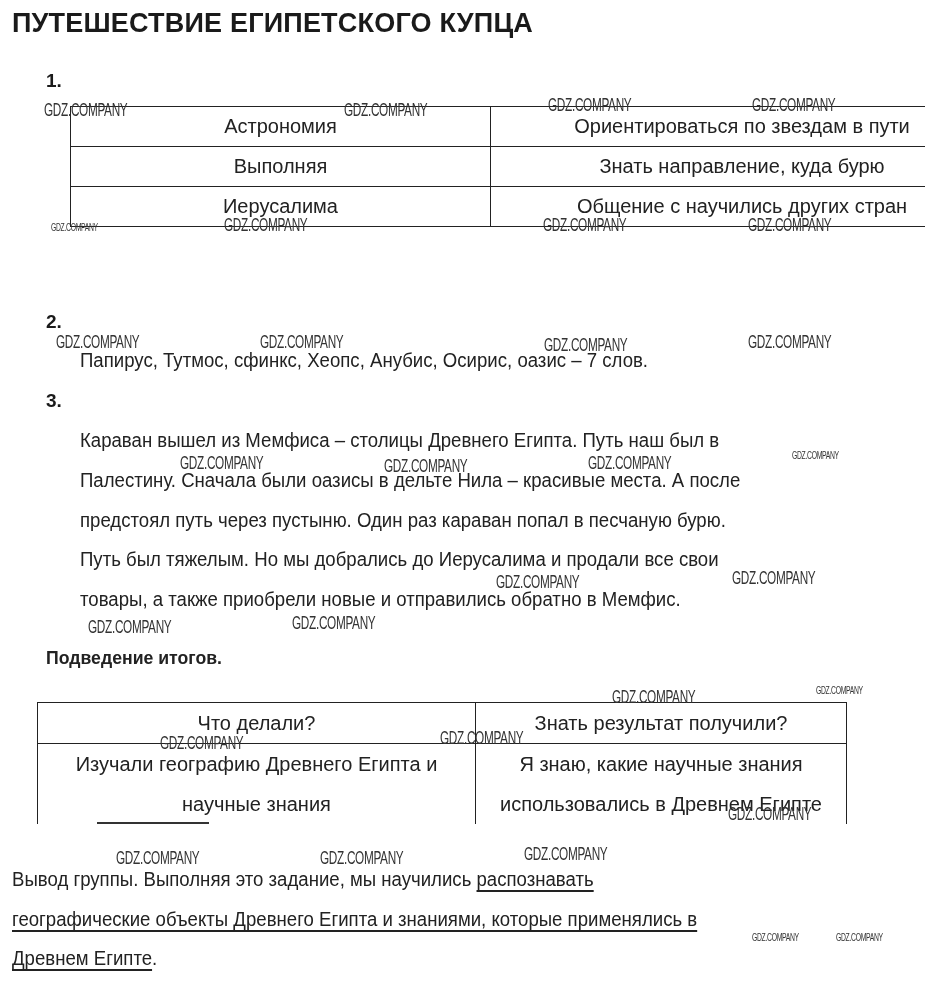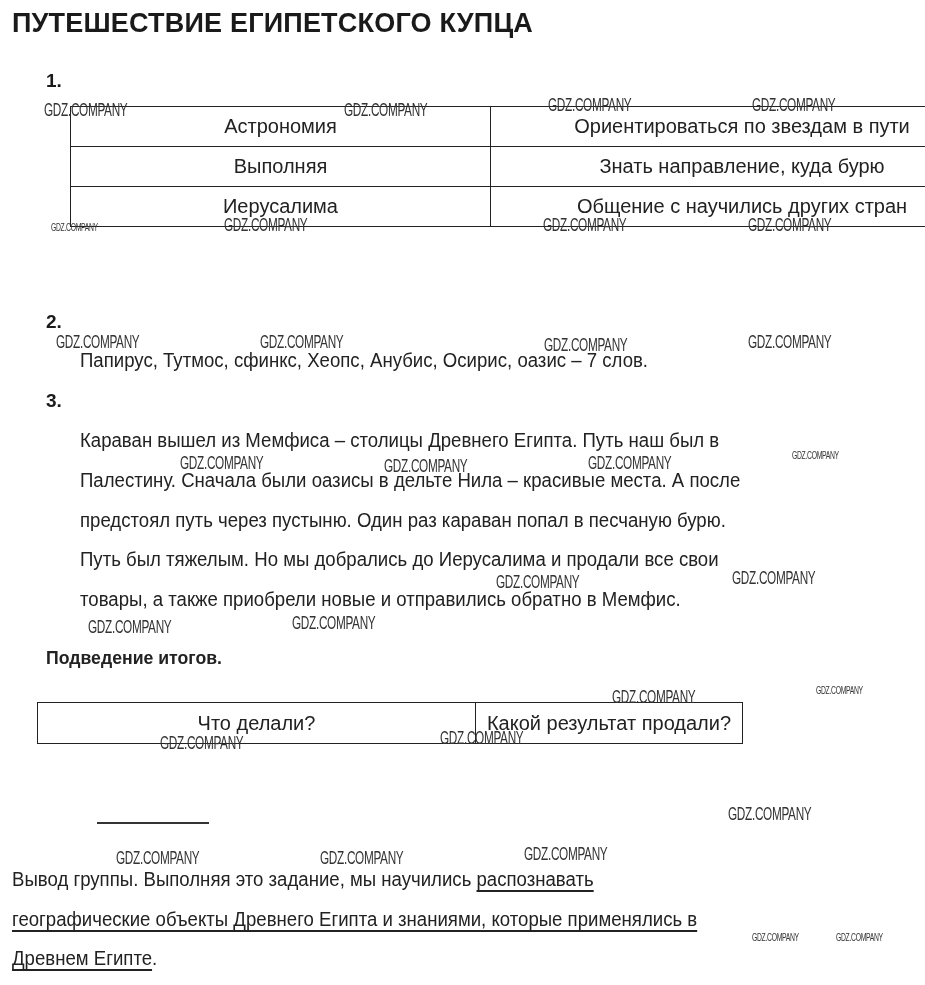--- a/index.html
+++ b/index.html
@@ -5,21 +5,21 @@
   html, body { margin: 0; padding: 0; background: #ffffff; }
   body { width: 925px; height: 985px; position: relative; overflow: hidden;
          font-family: "Liberation Sans", sans-serif; color: #1a1a1a; }
   .abs { position: absolute; white-space: nowrap; }
   .title { left: 12px; top: 8px; font-size: 27px; font-weight: bold; letter-spacing: 0.2px; }
   .num { font-size: 19px; font-weight: bold; }
   .cond { font-family: "Liberation Sans", sans-serif; font-size: 20px; color: #222; transform-origin: left top; transform: scaleX(0.93); }
   table.t1 { position: absolute; left: 70px; top: 106px; border-collapse: collapse; width: 924px; }
   table.t1 td { border: 1.5px solid #222; height: 39px; padding: 0; text-align: center; font-size: 20px; color: #222; }
   table.t1 td.c1 { width: 419px; }
-  table.t2 { position: absolute; left: 37px; top: 702px; border-collapse: collapse; width: 706px; }
+  table.t2 { position: absolute; left: 37px; top: 702px; border-collapse: collapse; width: 810px; }
   table.t2 td { border: 1.5px solid #222; text-align: center; font-size: 20px; color: #222; padding: 0; }
   table.t2 td.c1 { width: 437px; }
   table.t2 tr.h td { height: 40px; }
   table.t2 tr.b td { height: 78px; line-height: 40px; border-bottom: none; vertical-align: top; }
   .wm { position: absolute; font-family: "Liberation Sans", sans-serif; font-size: 19px; color: #333;
         transform: scaleX(0.62); transform-origin: left top; letter-spacing: -0.5px; white-space: nowrap; }
   .wm.small { font-size: 11px; }
   .ul { text-decoration: underline; text-underline-offset: 4px; }
   .dash { position: absolute; left: 97px; top: 822px; width: 112px; height: 1.5px; background: #333; }
 </style>
@@ -54,21 +54,31 @@
 <div class="abs cond" style="left:80px; top:469px;">Палестину. Сначала были оазисы в дельте Нила – красивые места. А после</div>
 <div class="abs cond" style="left:80px; top:509px;">предстоял путь через пустыню. Один раз караван попал в песчаную бурю.</div>
 <div class="abs cond" style="left:80px; top:548px;">Путь был тяжелым. Но мы добрались до Иерусалима и продали все свои</div>
 <div class="abs cond" style="left:80px; top:588px;">товары, а также приобрели новые и отправились обратно в Мемфис.</div>
 
 <div class="abs cond" style="left:46px; top:647px; font-weight:bold; font-size:19px;">Подведение итогов.</div>
 <table class="t2">
   <tbody>
       <tr class="h">
     <td class="c1">Что делали?</td>
-    <td>Какой результат продали?</td>
+    <td>Знать результат получили?</td>
+  </tr>
+  <tr class="b">
+    <td class="c1">
+      <div>Изучали географию Древнего Египта и</div>
+      <div>научные знания</div>
+    </td>
+    <td>
+      <div>Я знаю, какие научные знания</div>
+      <div>использовались в Древнем Египте</div>
+    </td>
   </tr>
 </tbody>
   </table>
 <div class="dash"></div>
 
 <div class="abs cond" style="left:12px; top:868px;"><span>Вывод группы. Выполняя это задание, мы научились </span><span class="ul">распознавать</span></div>
 <div class="abs cond" style="left:12px; top:908px;"><span class="ul">географические объекты Древнего Египта и знаниями, которые применялись в</span></div>
 <div class="abs cond" style="left:12px; top:947px;"><span class="ul">Древнем Египте</span><span>.</span></div>
 
 <div class="wm" style="left:44px; top:99px;">GDZ.COMPANY</div>

